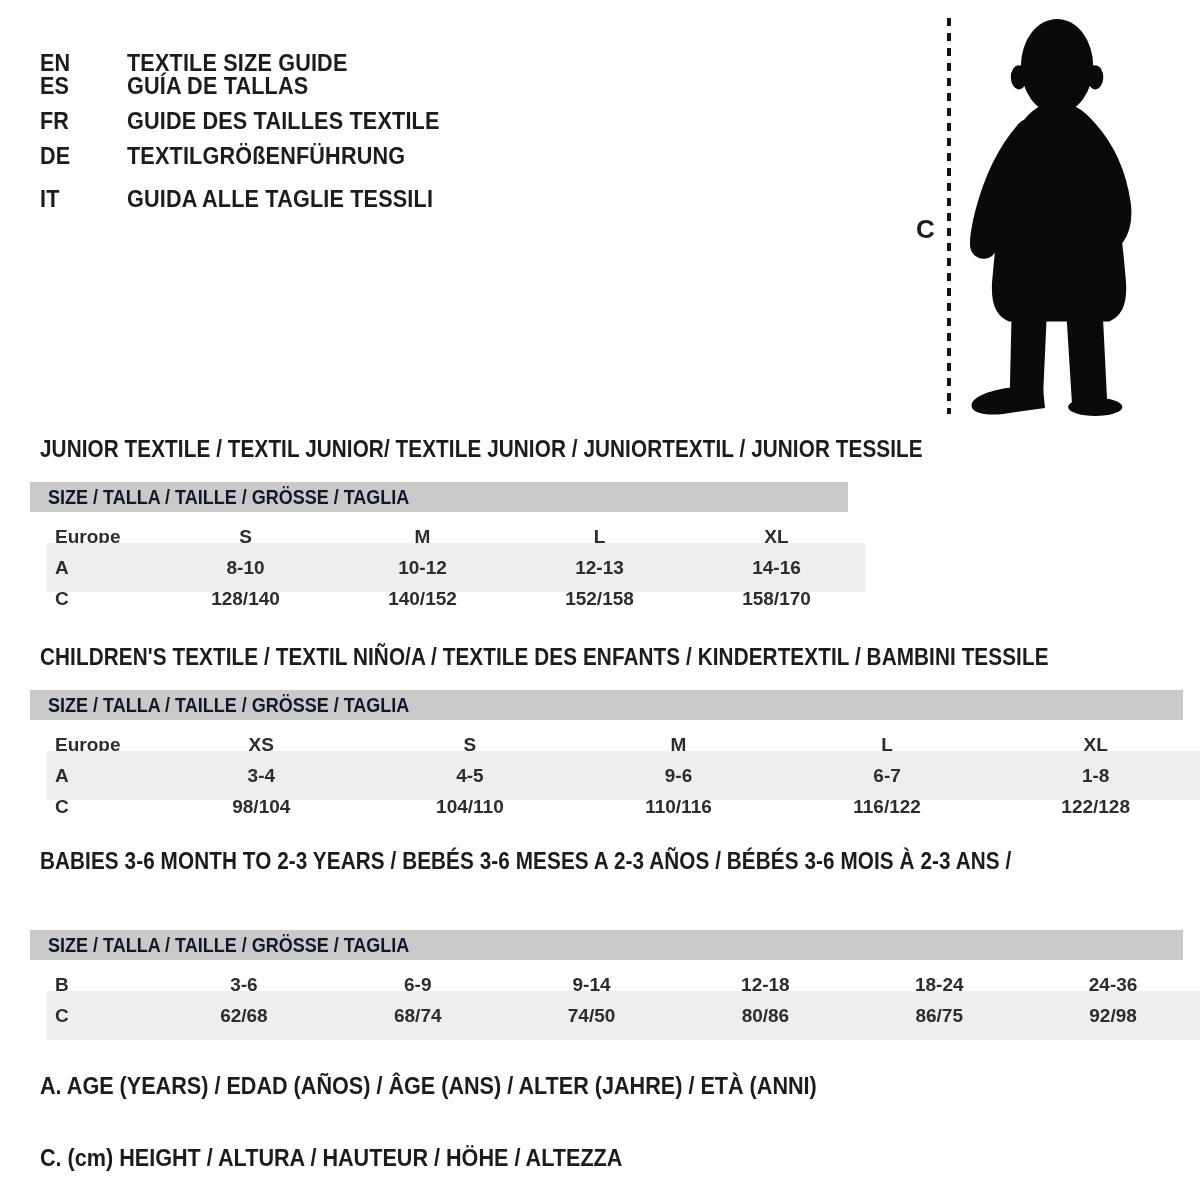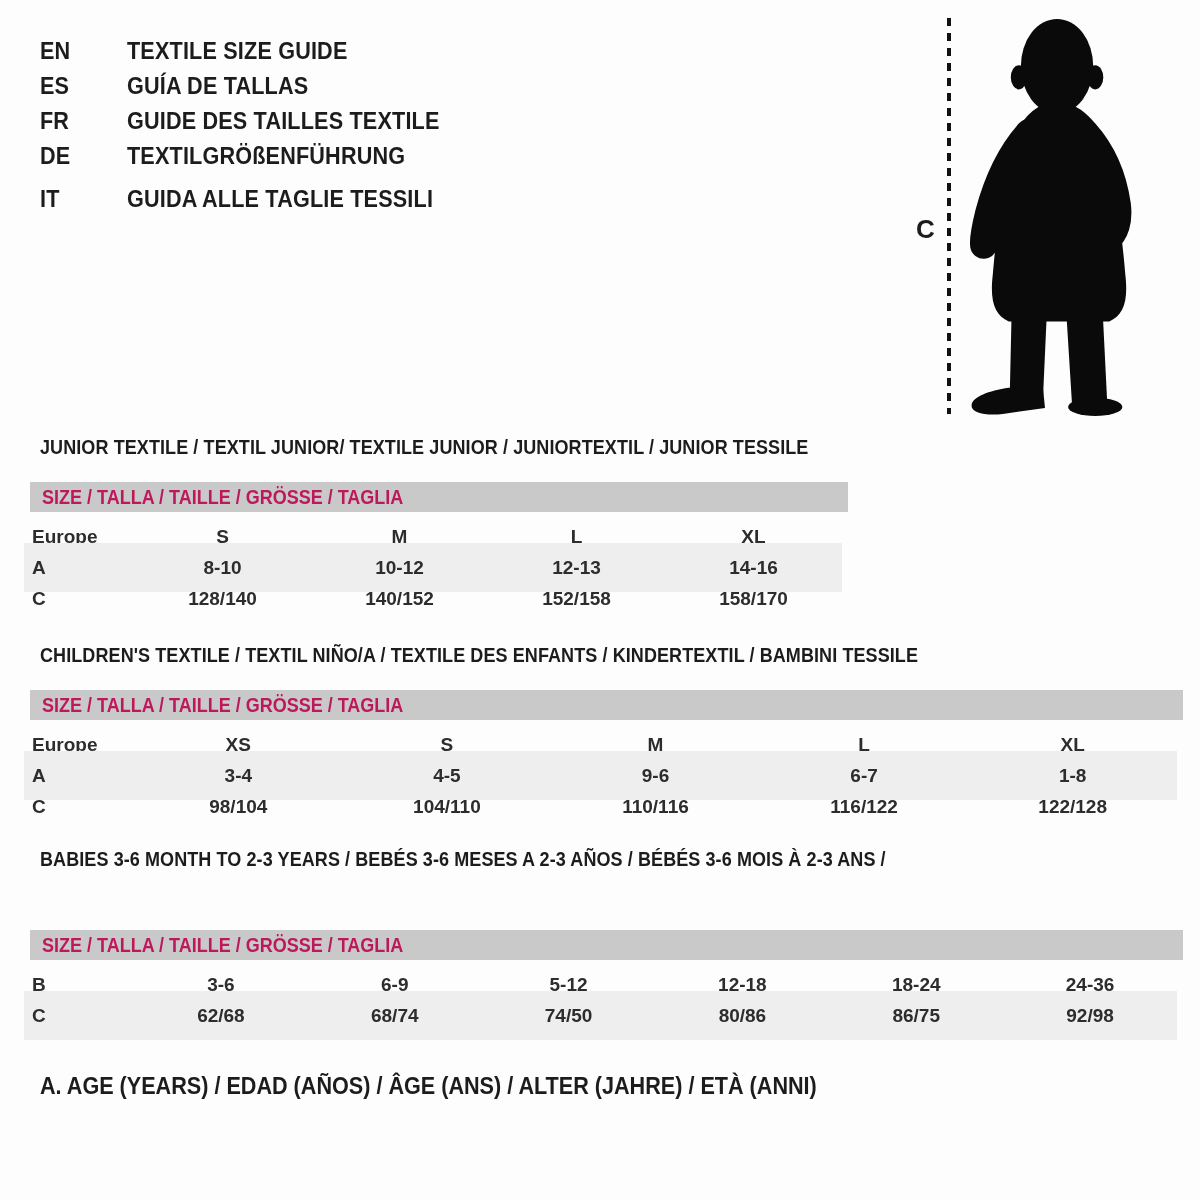--- a/index.html
+++ b/index.html
@@ -33,40 +33,40 @@
   .measure-c {
     position: absolute;
     font-size: 26px;
     font-weight: bold;
   }
 
   
   .section-title {
     position: absolute;
     left: 40px;
-    font-size: 20px;
+    font-size: 23px;
     font-weight: bold;
     letter-spacing: 0.1px;
   }
 
   
   .size-bar {
     position: absolute;
     left: 30px;
     height: 30px;
     background: #c9c9c9;
-    color: #be185d;
+    color: #0f172a;
     font-size: 20px;
     font-weight: bold;
     line-height: 30px;
-    padding-left: 12px;
+    padding-left: 18px;
   }
   .trow {
     position: absolute;
-    left: 24px;
+    left: 47px;
     height: 49px;
     display: flex;
     align-items: center;
     font-size: 19px;
     font-weight: bold;
     color: #2d2d2d;
   }
   .trow.shaded { background: #eeeeee; }
   .rlabel { width: 110px; padding-left: 8px; text-align: left; }
   .cell { flex: 1; text-align: center; }
@@ -82,21 +82,21 @@
   }
 
   svg { display: block; }
 </style>
 </head>
 <body>
 
 <div class="page">
 
   <div>
-    <div class="lang-row" style="top:33px">
+    <div class="lang-row" style="top:45px">
       <span class="lang-code"><span class="cond">EN</span></span>
       <span class="cond">TEXTILE SIZE GUIDE</span>
     </div>
     <div class="lang-row" style="top:68px">
       <span class="lang-code"><span class="cond">ES</span></span>
       <span class="cond">GUÍA DE TALLAS</span>
     </div>
     <div class="lang-row" style="top:103px">
       <span class="lang-code"><span class="cond">FR</span></span>
       <span class="cond">GUIDE DES TAILLES TEXTILE</span>
@@ -205,32 +205,35 @@
   <div class="section-title" style="top:848px">
     <span class="cond">BABIES 3-6 MONTH TO 2-3 YEARS / BEBÉS 3-6 MESES A 2-3 AÑOS / BÉBÉS 3-6 MOIS À 2-3 ANS /</span>
   </div>
   <div class="size-bar" style="top:930px;width:1153px">
     <span class="cond">SIZE / TALLA / TAILLE / GRÖSSE / TAGLIA</span>
   </div>
   <div class="trow w-wide" style="top:960px">
     <span class="rlabel">B</span>
     <span class="cell">3-6</span>
     <span class="cell">6-9</span>
-    <span class="cell">5-12</span>
+    <span class="cell">9-14</span>
     <span class="cell">12-18</span>
     <span class="cell">18-24</span>
     <span class="cell">24-36</span>
   </div>
   <div class="trow w-wide shaded" style="top:991px">
     <span class="rlabel">C</span>
     <span class="cell">62/68</span>
     <span class="cell">68/74</span>
     <span class="cell">74/50</span>
     <span class="cell">80/86</span>
     <span class="cell">86/75</span>
     <span class="cell">92/98</span>
   </div>
 
   <div class="legend-line" style="top:1072px">
     <span class="cond">A. AGE (YEARS) / EDAD (AÑOS) / ÂGE (ANS) / ALTER (JAHRE) / ETÀ (ANNI)</span>
   </div>
+  <div class="legend-line" style="top:1144px">
+    <span class="cond">C. (cm) HEIGHT / ALTURA / HAUTEUR / HÖHE / ALTEZZA</span>
+  </div>
 
 </div>
 
 </body></html>

